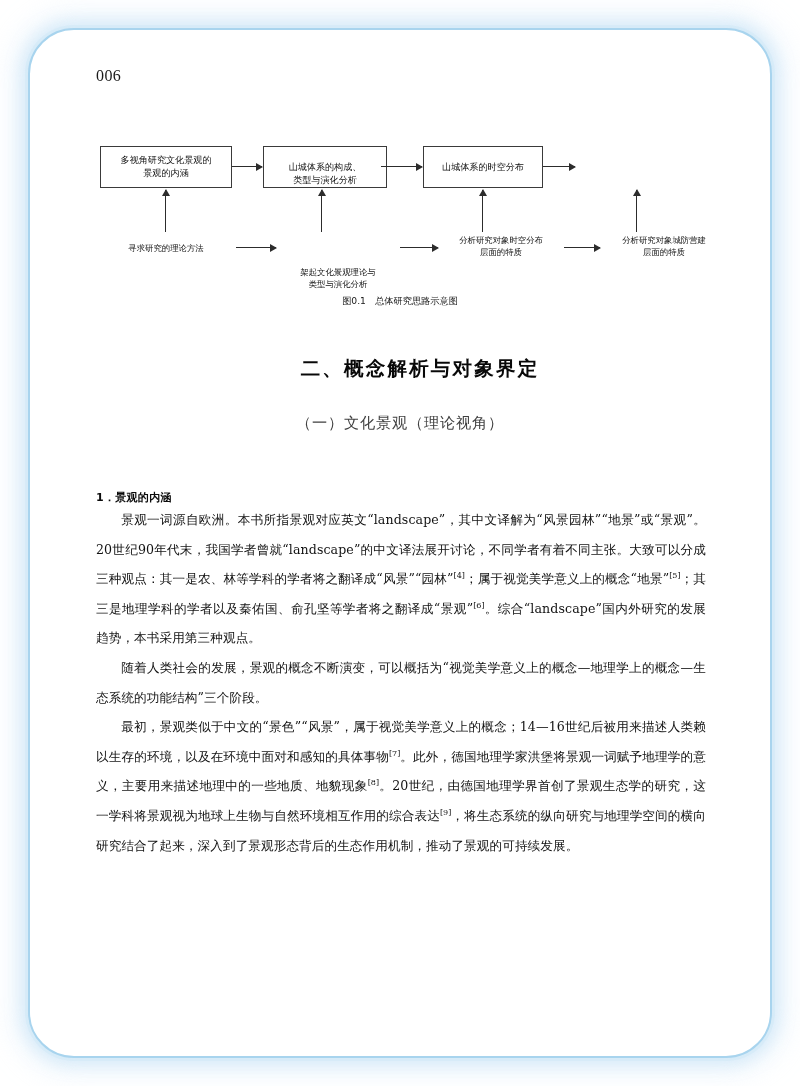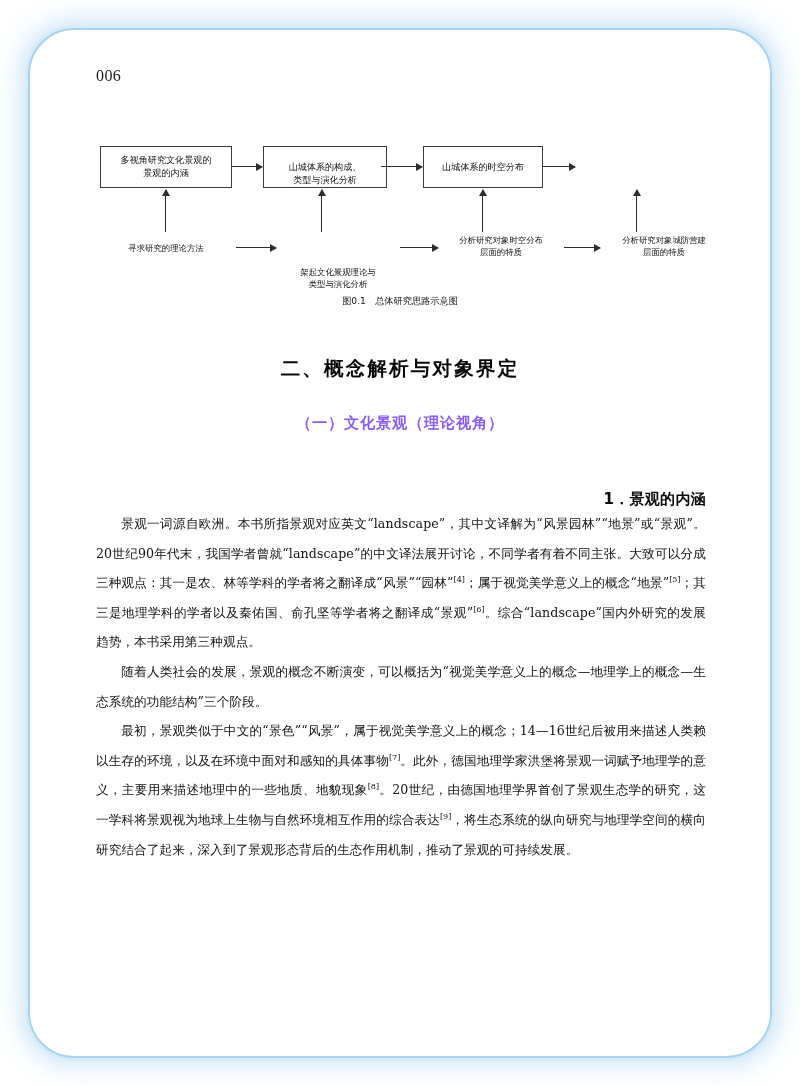--- a/index.html
+++ b/index.html
@@ -156,32 +156,33 @@
     position: absolute;
     top: 327px;
     left: 0;
     width: 744px;
     text-align: center;
     font-family: "DejaVu Sans", "Liberation Sans", sans-serif;
     font-weight: bold;
     font-size: 19.5px;
     letter-spacing: 2.2px;
     color: #080808;
+    padding-left: 20px;
   }
   #h-sub {
     position: absolute;
     top: 385px;
     left: 0;
     width: 744px;
     text-align: center;
     font-family: "DejaVu Sans", "Liberation Sans", sans-serif;
-    font-weight: bold;
+    font-weight: normal;
     font-size: 15.2px;
     letter-spacing: 0.8px;
-    color: #8b5cf6;
+    color: #404040;
   }
 
   
   #body-col {
     position: absolute;
     left: 68px;
     top: 435px;
     width: 610px;
   }
   .para {
@@ -193,25 +194,24 @@
     text-justify: inter-ideograph;
     text-indent: 2em;
     margin: 0;
     letter-spacing: 0.1px;
   }
   .gap-1 { height: 27px; }
 
   .sub-num {
     font-family: "DejaVu Sans", "Liberation Sans", sans-serif;
     font-weight: bold;
-    font-size: 15px;
+    font-size: 11px;
     color: #0c0c0c;
     margin: 0;
     letter-spacing: 0.3px;
-    text-align: right;
   }
   sup.fn {
     font-size: 8px;
     vertical-align: super;
     line-height: 0;
     letter-spacing: 0;
   }
   .lat {
     font-family: "DejaVu Serif", serif;
   }

